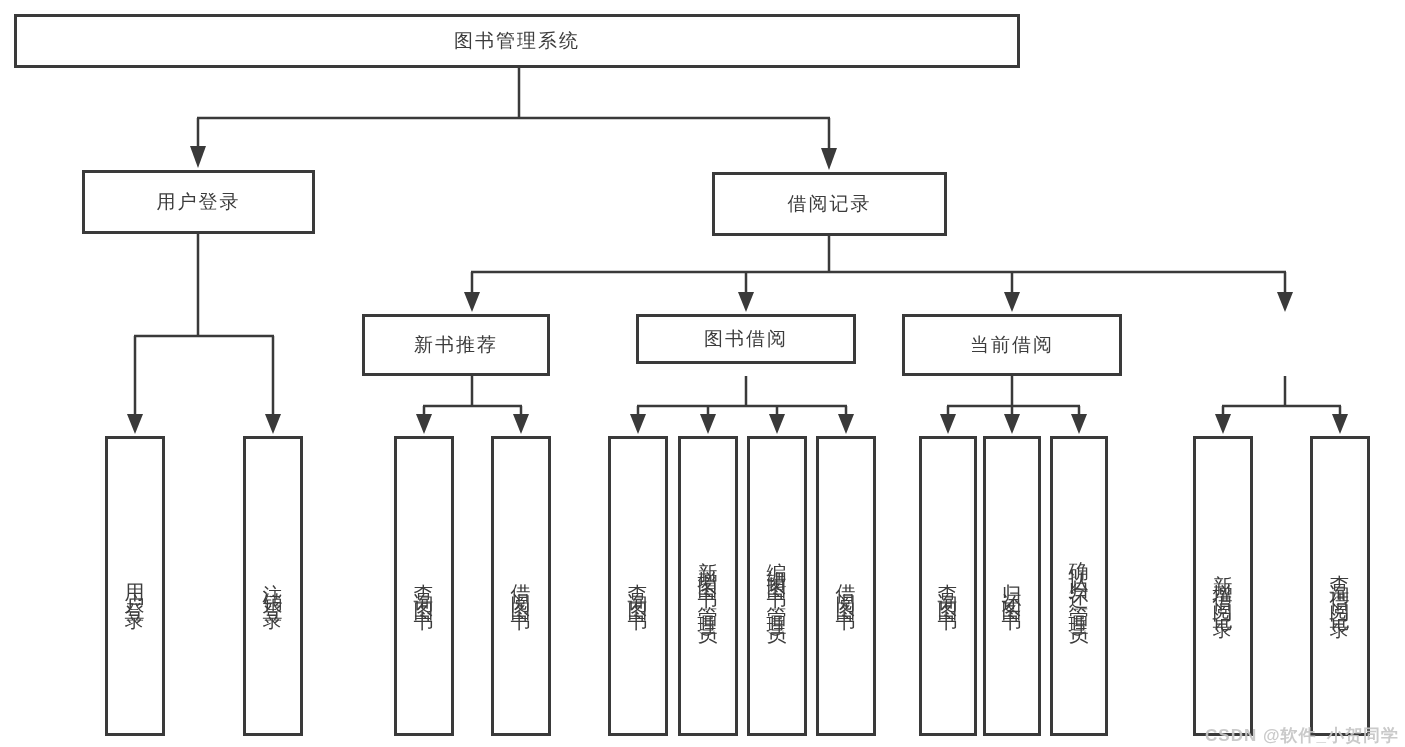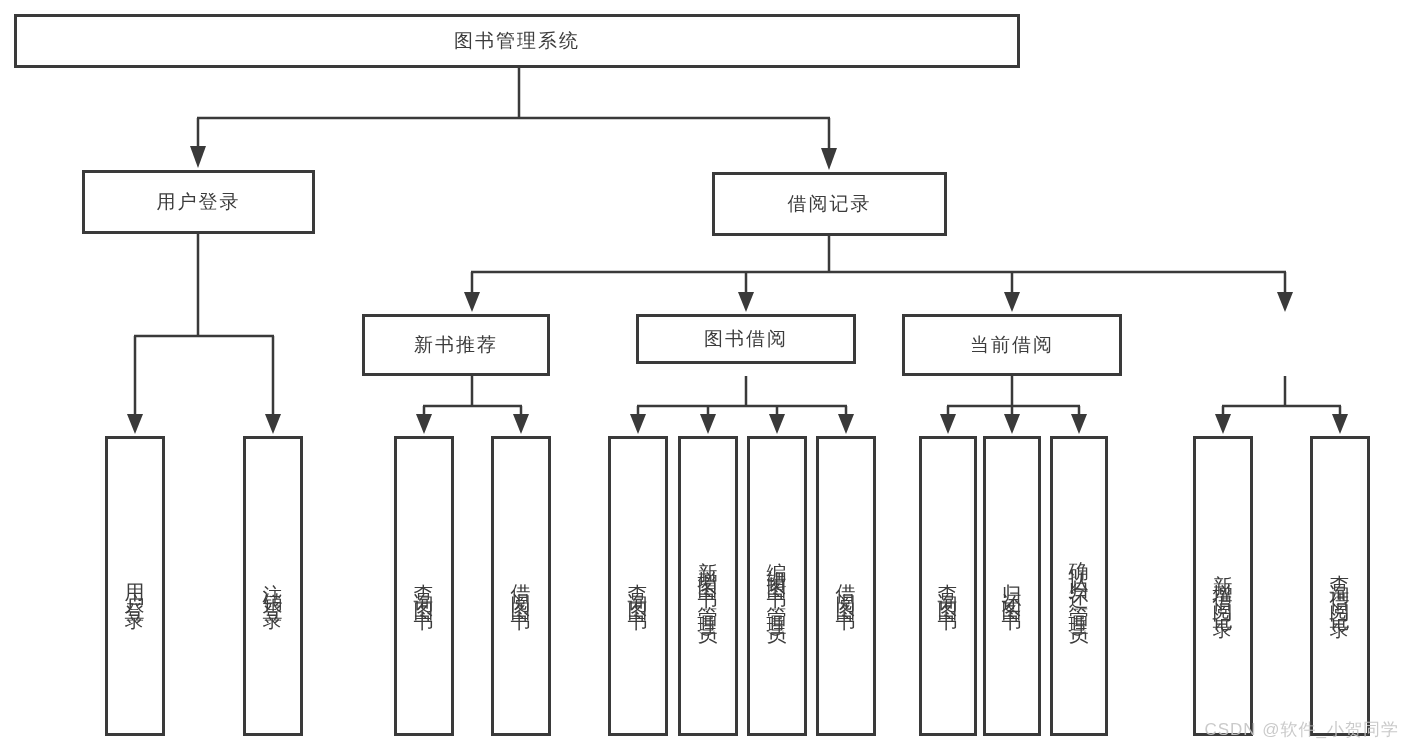--- a/index.html
+++ b/index.html
@@ -28,27 +28,28 @@
     top:436px;
     width:60px;height:300px;
     writing-mode:vertical-rl;
     text-orientation:mixed;
     font-size:20px;
     letter-spacing:9px;
     line-height:1;
   }
   .watermark{
     position:absolute;
-    right:6px;bottom:6px;
+    right:6px;bottom:0;
     font-size:17px;
     letter-spacing:1px;
     color:#c6c6c6;
     opacity:0.92;
     z-index:10;
     white-space:nowrap;
+    font-weight:bold;
   }
 </style>
 </head>
 <body>
 
 <div class="canvas">
 
   <svg class="wires" width="1405" height="747" viewBox="0 0 1405 747">
     <g stroke="#3a3a3a" stroke-width="2.5" fill="none">
       <path d="M519,67 V118 M197,118 H830 M198,118 V147 M829,118 V149"></path>

